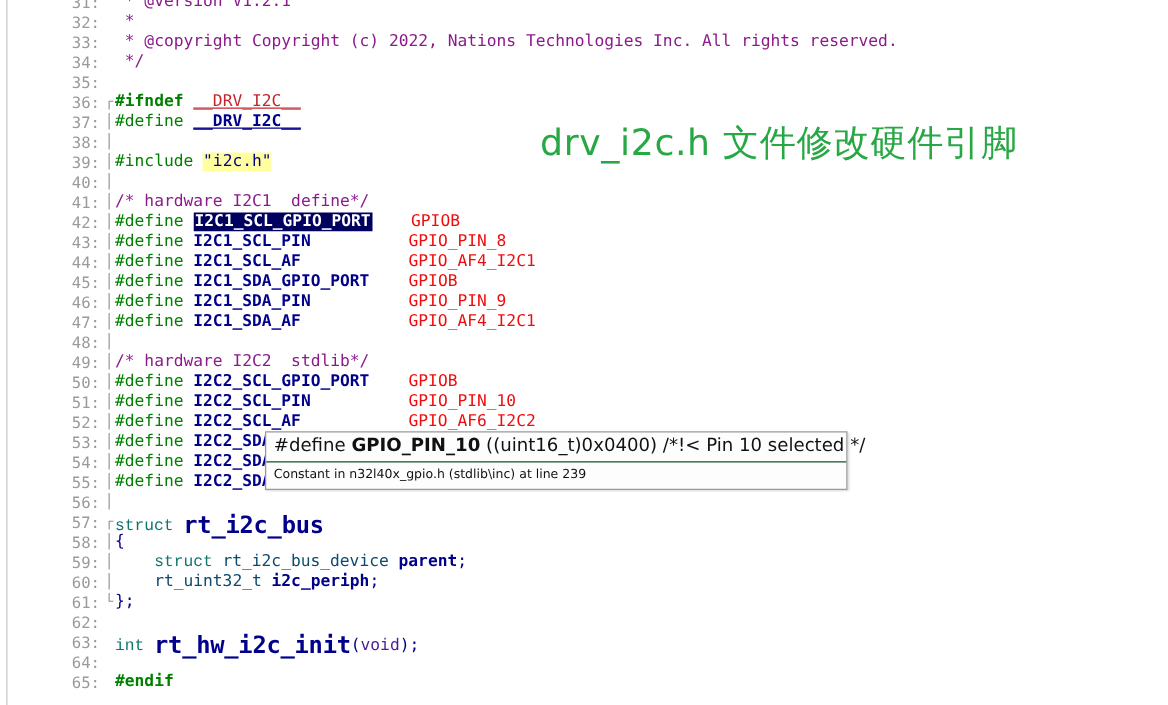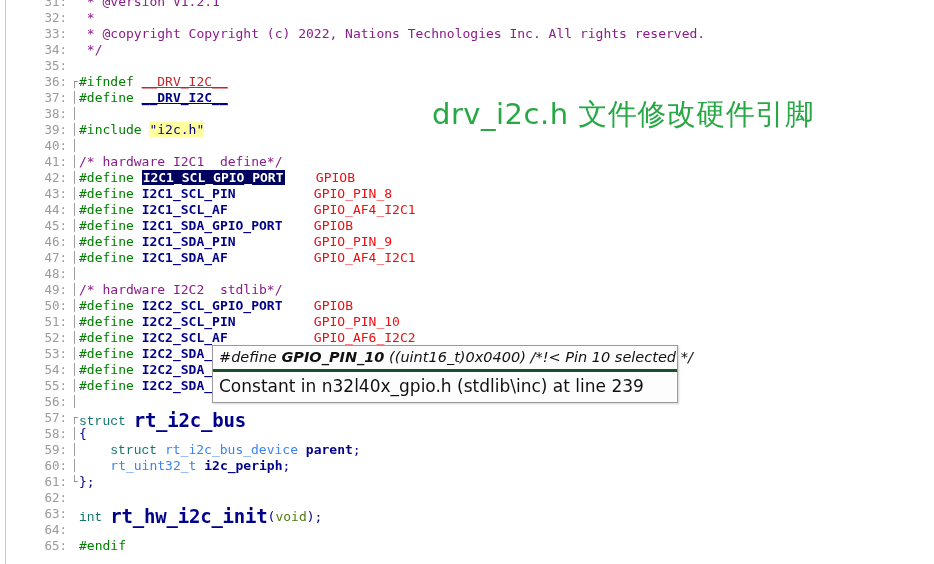--- a/index.html
+++ b/index.html
@@ -26,21 +26,21 @@
   .left-rail {
     position: absolute;
     left: 0; top: 0;
     width: 5px; height: 564px;
     border-right: 1px solid #c9c9c9;
     background: #ffffff;
   }
 
   .code-area {
     position: absolute;
-    left: 5px; top: 0;
+    left: 18px; top: 0;
     width: 916px; height: 564px;
   }
 
   .line {
     position: absolute;
     left: 0;
     height: 16px;
     line-height: 16px;
     white-space: pre;
     font-size: 13px;
@@ -68,33 +68,33 @@
   }
 
   .src {
     position: absolute;
     left: 74px;
     white-space: pre;
   }
 
   
   .c-comment   { color: #8b1a8b; }
-  .c-pp        { color: #008000; font-weight: normal; }
+  .c-pp        { color: #008000; font-weight: bold; }
   .c-ppplain   { color: #008000; }
   .c-macro     { color: #00008b; font-weight: bold; }
   .c-macro-u   { color: #00008b; font-weight: bold; text-decoration: underline; }
   .c-red       { color: #f00c0c; }
   .c-redu      { color: #c1272d; text-decoration: underline; }
   .c-kw        { color: #0f766e; font-family: Liberation Mono, monospace; }
-  .c-type      { color: #3b82f6; }
+  .c-type      { color: #0c4a6e; }
   .c-ident     { color: #00008b; font-weight: bold; }
   .c-plain     { color: #000080; }
   .c-punct     { color: #00008b; }
   .c-str-hl    { background: #ffffa0; color: #00008b; }
-  .c-void      { color: #4d7c0f; }
+  .c-void      { color: #4c1d95; }
 
   .sel {
     background: #00005f;
     color: #ffffff;
     font-weight: bold;
     padding: 0 1px;
   }
 
   
   .big {
@@ -129,28 +129,27 @@
     border: 1px solid #9a9a9a;
     box-shadow: 1px 1px 2px rgba(0,0,0,0.18);
     font-family: "DejaVu Sans", "Liberation Sans", sans-serif;
     box-sizing: border-box;
   }
   #tooltip .tt-sig {
     padding: 3px 6px 4px 6px;
     font-size: 14.5px;
     color: #111111;
     white-space: nowrap;
-    border-bottom: 3px solid #14532d;
-    font-style: italic;
+    border-bottom: 1px solid #14532d;
   }
   #tooltip .tt-body {
     padding: 4px 6px 6px 6px;
   }
   #tooltip .tt-loc {
-    font-size: 17px;
+    font-size: 10px;
     color: #111111;
     white-space: nowrap;
   }
   #tooltip .tt-style {
     font-size: 14.5px;
     color: #111111;
     font-style: italic;
     white-space: nowrap;
     margin-top: 1px;
   }

